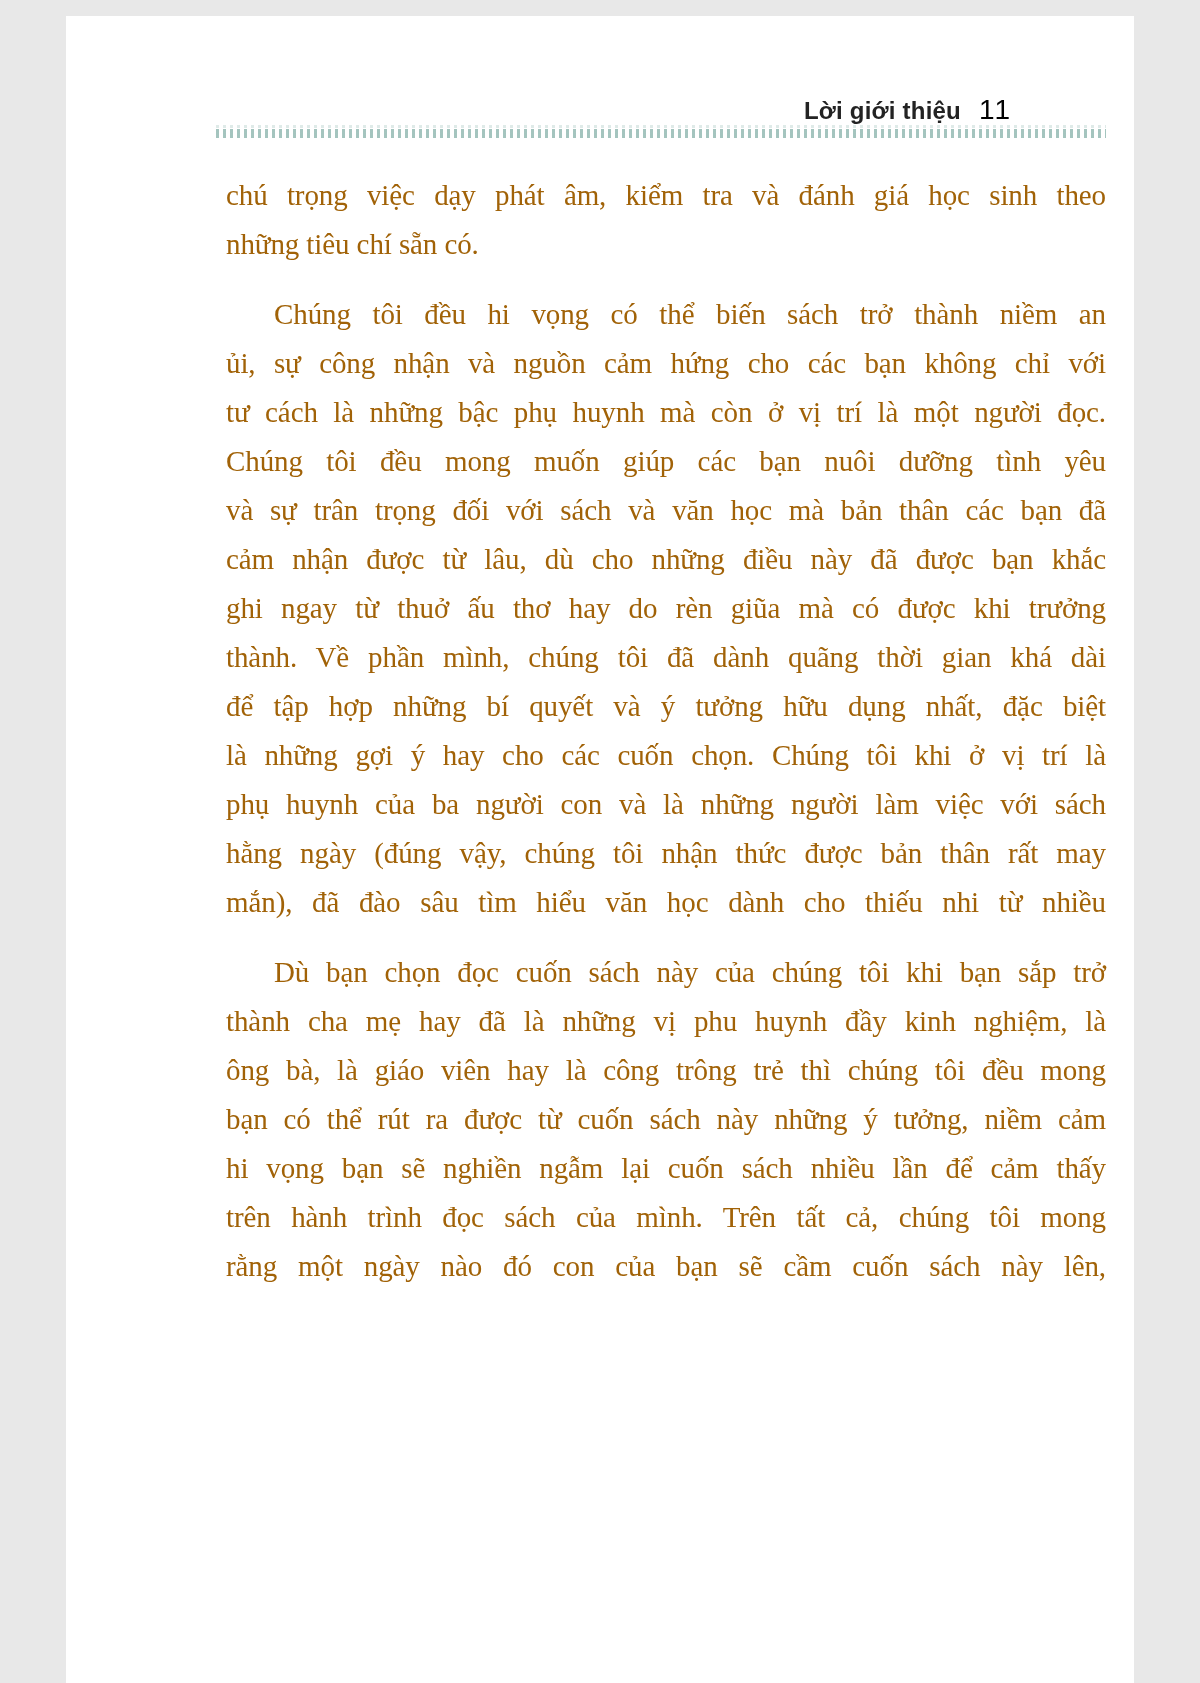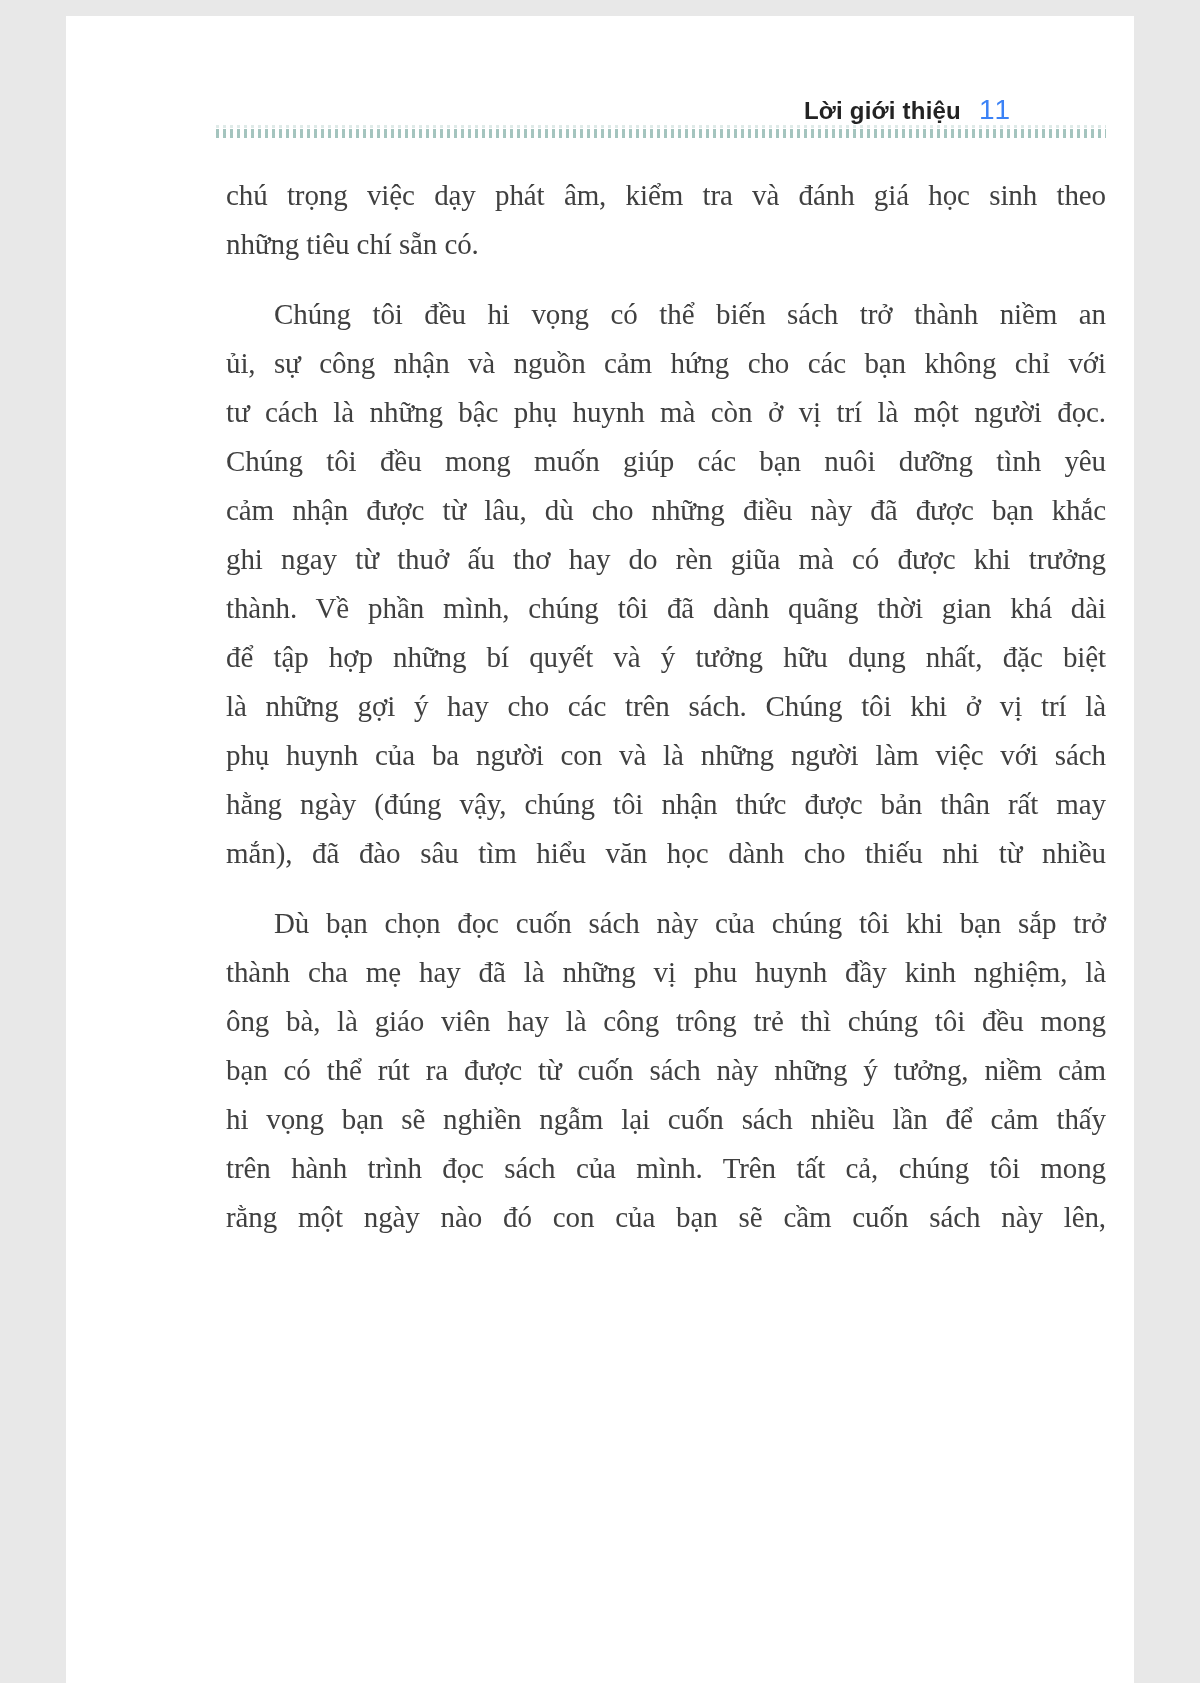--- a/index.html
+++ b/index.html
@@ -88,45 +88,46 @@
     text-indent: 48px;
   }
 </style>
 </head>
 <body>
 
 <div class="page" style="background: rgb(255, 255, 255);">
 
   <header class="page-header">
     <span class="header-title" style="color: rgb(35, 35, 35);">Lời giới thiệu</span>
-    <span class="header-page-num" style="color: #3b82f6;">11</span>
+    <span class="header-page-num" style="color: #000000;">11</span>
   </header>
 
   <div class="rule">
     <div class="rule-row faint"></div>
     <div class="rule-row main"></div>
   </div>
 
-  <main class="body-text" style="color: #404040;">
+  <main class="body-text" style="color: #a16207;">
 
     <div class="para">
       <div class="line">chú trọng việc dạy phát âm, kiểm tra và đánh giá học sinh theo</div>
       <div class="line left">những tiêu chí sẵn có.</div>
     </div>
 
     <div class="para">
       <div class="line indent">Chúng tôi đều hi vọng có thể biến sách trở thành niềm an</div>
       <div class="line">ủi, sự công nhận và nguồn cảm hứng cho các bạn không chỉ với</div>
       <div class="line">tư cách là những bậc phụ huynh mà còn ở vị trí là một người đọc.</div>
       <div class="line">Chúng tôi đều mong muốn giúp các bạn nuôi dưỡng tình yêu</div>
+      <div class="line">và sự trân trọng đối với sách và văn học mà bản thân các bạn đã</div>
       <div class="line">cảm nhận được từ lâu, dù cho những điều này đã được bạn khắc</div>
       <div class="line">ghi ngay từ thuở ấu thơ hay do rèn giũa mà có được khi trưởng</div>
       <div class="line">thành. Về phần mình, chúng tôi đã dành quãng thời gian khá dài</div>
       <div class="line">để tập hợp những bí quyết và ý tưởng hữu dụng nhất, đặc biệt</div>
-      <div class="line">là những gợi ý hay cho các trên sách. Chúng tôi khi ở vị trí là</div>
+      <div class="line">là những gợi ý hay cho các cuốn chọn. Chúng tôi khi ở vị trí là</div>
       <div class="line">phụ huynh của ba người con và là những người làm việc với sách</div>
       <div class="line">hằng ngày (đúng vậy, chúng tôi nhận thức được bản thân rất may</div>
       <div class="line">mắn), đã đào sâu tìm hiểu văn học dành cho thiếu nhi từ nhiều</div>
     </div>
 
     <div class="para">
       <div class="line indent">Dù bạn chọn đọc cuốn sách này của chúng tôi khi bạn sắp trở</div>
       <div class="line">thành cha mẹ hay đã là những vị phu huynh đầy kinh nghiệm, là</div>
       <div class="line">ông bà, là giáo viên hay là công trông trẻ thì chúng tôi đều mong</div>
       <div class="line">bạn có thể rút ra được từ cuốn sách này những ý tưởng, niềm cảm</div>

